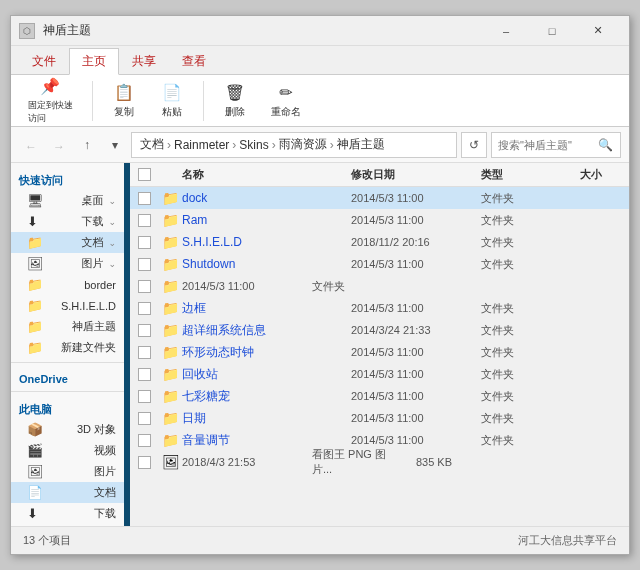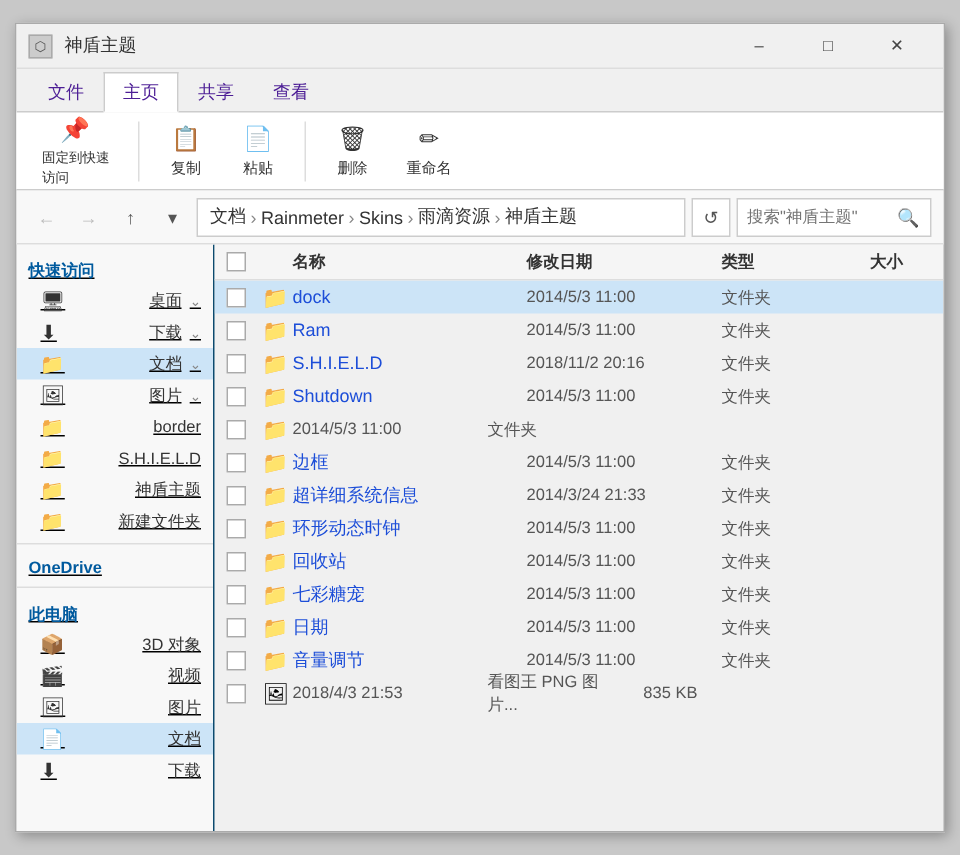--- a/index.html
+++ b/index.html
@@ -82,21 +82,21 @@
       padding: 0 8px;
       height: 28px;
       align-items: flex-end;
     }
     .ribbon-tab {
       padding: 4px 12px;
       font-size: 12px;
       cursor: pointer;
       border: 1px solid transparent;
       border-bottom: none;
-      color: #4c1d95;
+      color: #b91c1c;
       background: transparent;
       font-family: Liberation Mono, monospace;
     }
     .ribbon-tab.active {
       background: white;
       border-color: #ccc;
       border-bottom: 1px solid white;
       margin-bottom: -1px;
     }
     .ribbon-content {
@@ -212,27 +212,26 @@
 
     
     .main-area {
       display: flex;
       flex: 1;
       overflow: hidden;
     }
 
     
     .sidebar {
-      width: 132px;
+      width: 119px;
       background: #f8f8f8;
-      border-right: 1px solid #0c4a6e;
+      border-right: 6px solid #0c4a6e;
       overflow-y: auto;
       flex-shrink: 0;
       padding: 4px 0;
-      text-decoration: underline;
     }
     .sidebar-section-label {
       font-size: 11px;
       color: #005a9e;
       padding: 6px 8px 2px 8px;
       font-weight: bold;
     }
     .sidebar-item {
       display: flex;
       align-items: center;
@@ -624,13 +623,19 @@
       </div>
       <div class="col-icon" style="font-size:14px">🖼</div>
       <div class="file-date">2018/4/3 21:53</div>
       <div class="file-type">看图王 PNG 图片...</div>
       <div class="file-size">835 KB</div>
     </div>
         </div>
     </div>
   </div>
 
+  <div class="status-bar">
+    <span>13 个项目</span>
+    <div class="status-right">
+      <span class="watermark">河工大信息共享平台</span>
+    </div>
+  </div>
 </div>
 
 </body></html>

